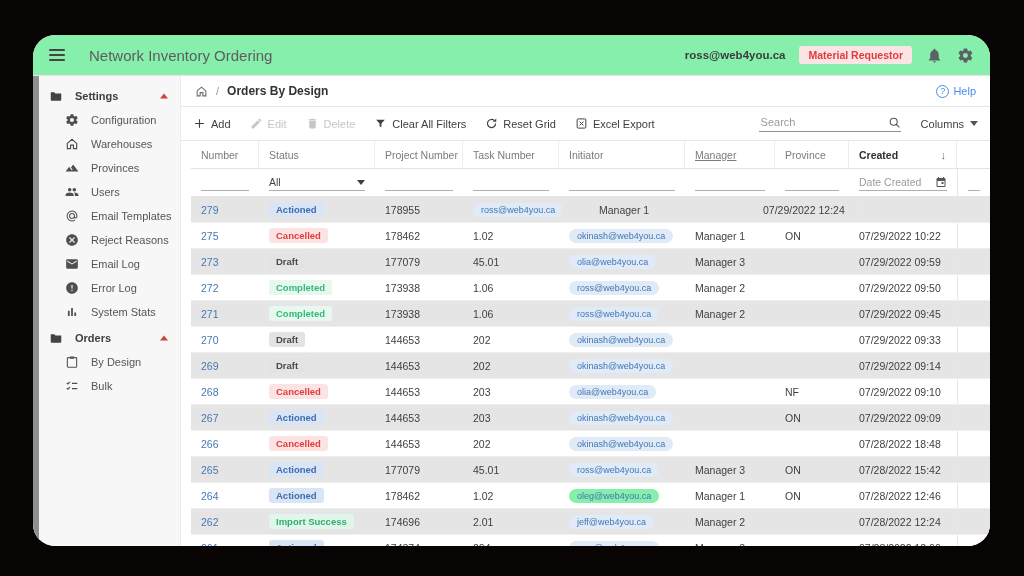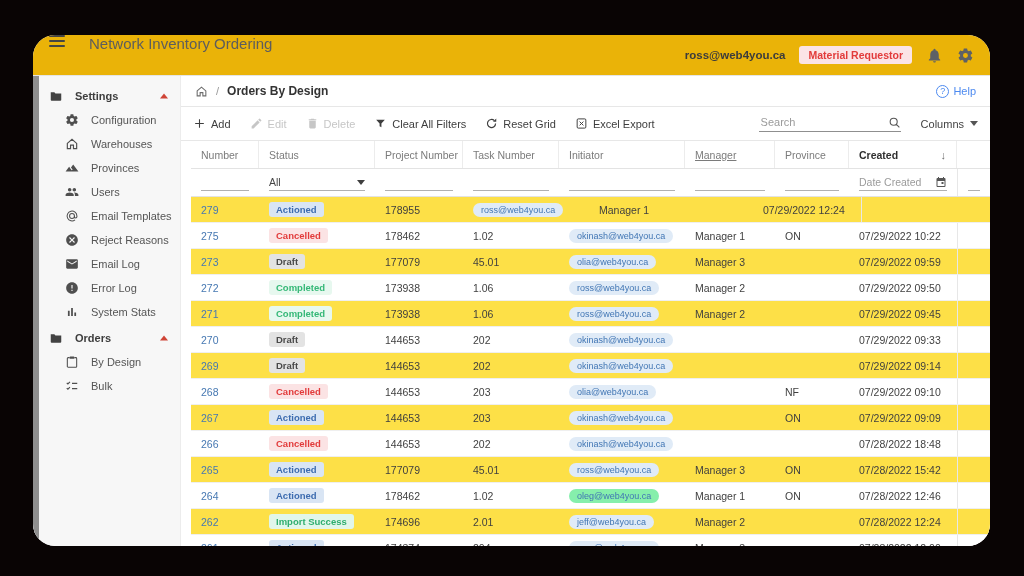--- a/index.html
+++ b/index.html
@@ -1,21 +1,21 @@
 <!DOCTYPE html>
 <html><head>
 <meta charset="utf-8">
 <style>
   html,body{margin:0;padding:0;background:#000;}
   .stage{position:relative;width:1024px;height:576px;background:#090404;overflow:hidden;
          font-family:"Liberation Sans",sans-serif;}
   .window{position:absolute;left:33px;top:35px;width:957px;height:511px;background:#fff;
           border-radius:22px;overflow:hidden;}
   
-  .topbar{height:40px;display:flex;padding:0 16px;border-bottom:1px solid #e5e5e5;background:#eab308;}
+  .topbar{height:40px;display:flex;align-items:center;padding:0 16px;border-bottom:1px solid #e5e5e5;background:#86efac;}
   .hamburger{width:16px;display:flex;flex-direction:column;gap:3px;cursor:pointer;}
   .hamburger span{height:2px;background:#454545;border-radius:1px;}
   .tb-title{margin-left:24px;font-size:15px;color:#5d5d5d;}
   .tb-right{margin-left:auto;display:flex;align-items:center;gap:14px;}
   .tb-email{font-size:11.5px;font-weight:bold;color:#3c3c3c;}
   .role-badge{font-size:10.5px;font-weight:bold;color:#e23b3b;background:#fbe4e6;padding:3px 9px;border-radius:3px;}
   .tb-icon{width:17px;height:17px;color:#5d6166;cursor:pointer;}
   .tb-icon svg{width:100%;height:100%;display:block;}
   
   .app-body{display:flex;height:470px;}
@@ -69,21 +69,21 @@
   .gf-cell{box-sizing:border-box;padding:0 10px;display:flex;align-items:flex-end;padding-bottom:5px;}
   .f-ctl{display:flex;align-items:center;justify-content:space-between;border-bottom:1px solid #b0b0b0;
          height:16px;width:100%;}
   .f-val{font-size:10.5px;color:#454545;}
   .f-ph{font-size:10.5px;color:#9b9b9b;}
   .f-caret{width:8px;height:5px;color:#3f3f3f;}
   .f-cal{width:12px;height:12px;color:#555;}
   .f-cal svg{width:100%;height:100%;display:block;}
   .g-body{flex:1;overflow:hidden;}
   .g-row{display:flex;height:25px;border-bottom:1px solid #efefef;background:#fff;}
-  .g-row.alt{background:#fde047;}
+  .g-row.alt{background:#e5e5e5;}
   .g-cell{box-sizing:border-box;padding:0 10px;display:flex;align-items:center;color:#3f3f3f;
           white-space:nowrap;overflow:hidden;}
   .g-cell.sliver,.gf-cell.sliver{border-left:1px solid #e7e7e7;}
   .num-link{color:#4678b2;cursor:pointer;}
   .badge{padding:2px 7px;border-radius:3px;font-size:9.5px;font-weight:bold;}
   .chip{padding:2px 8px;border-radius:9px;font-size:9px;}
 </style>
 </head>
 <body>
 

